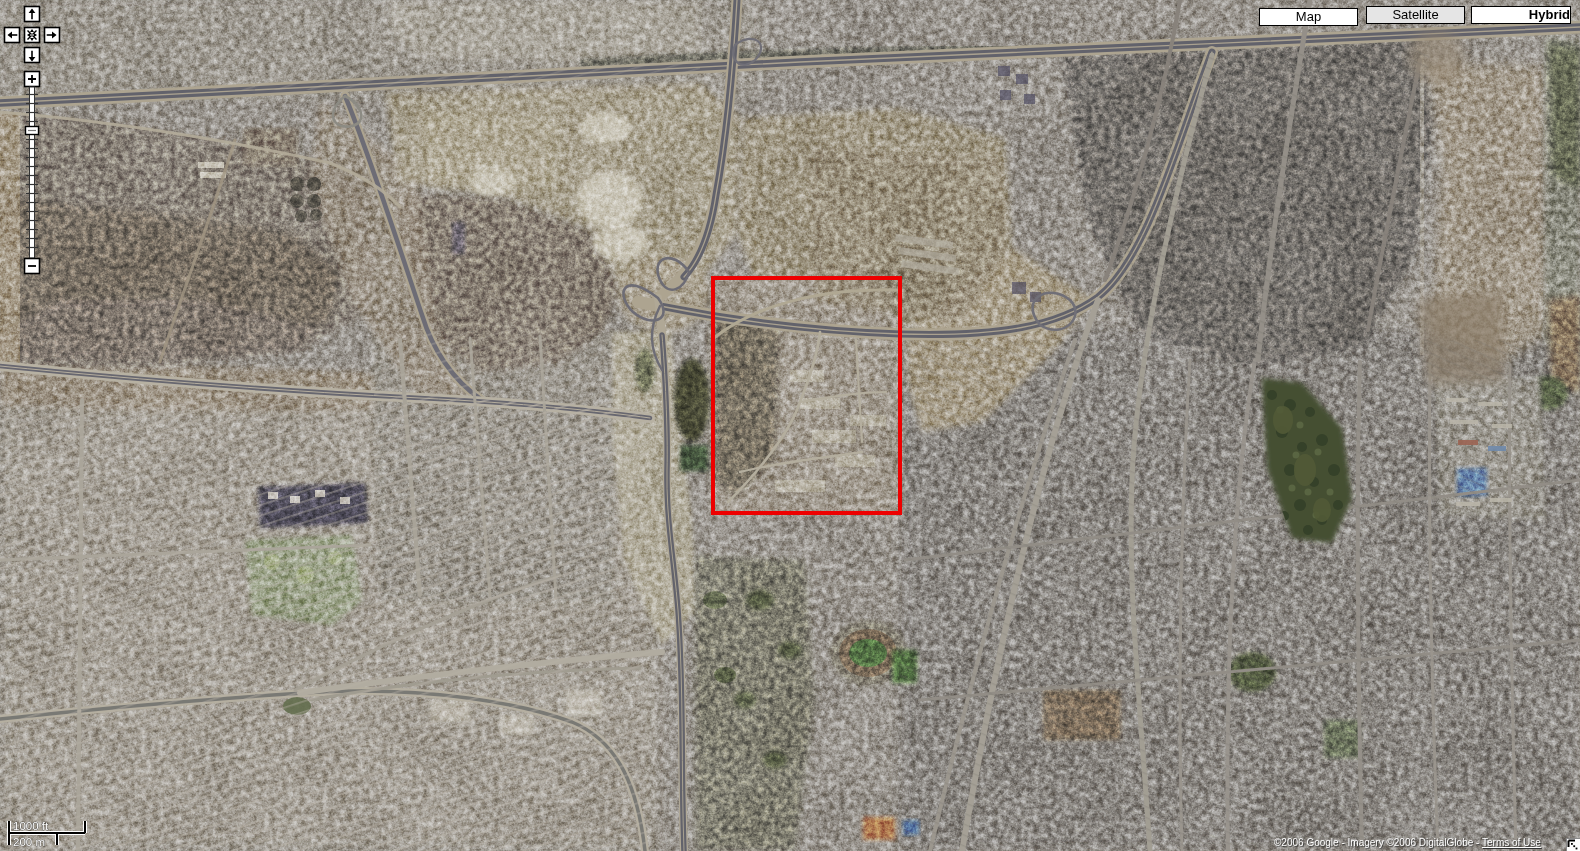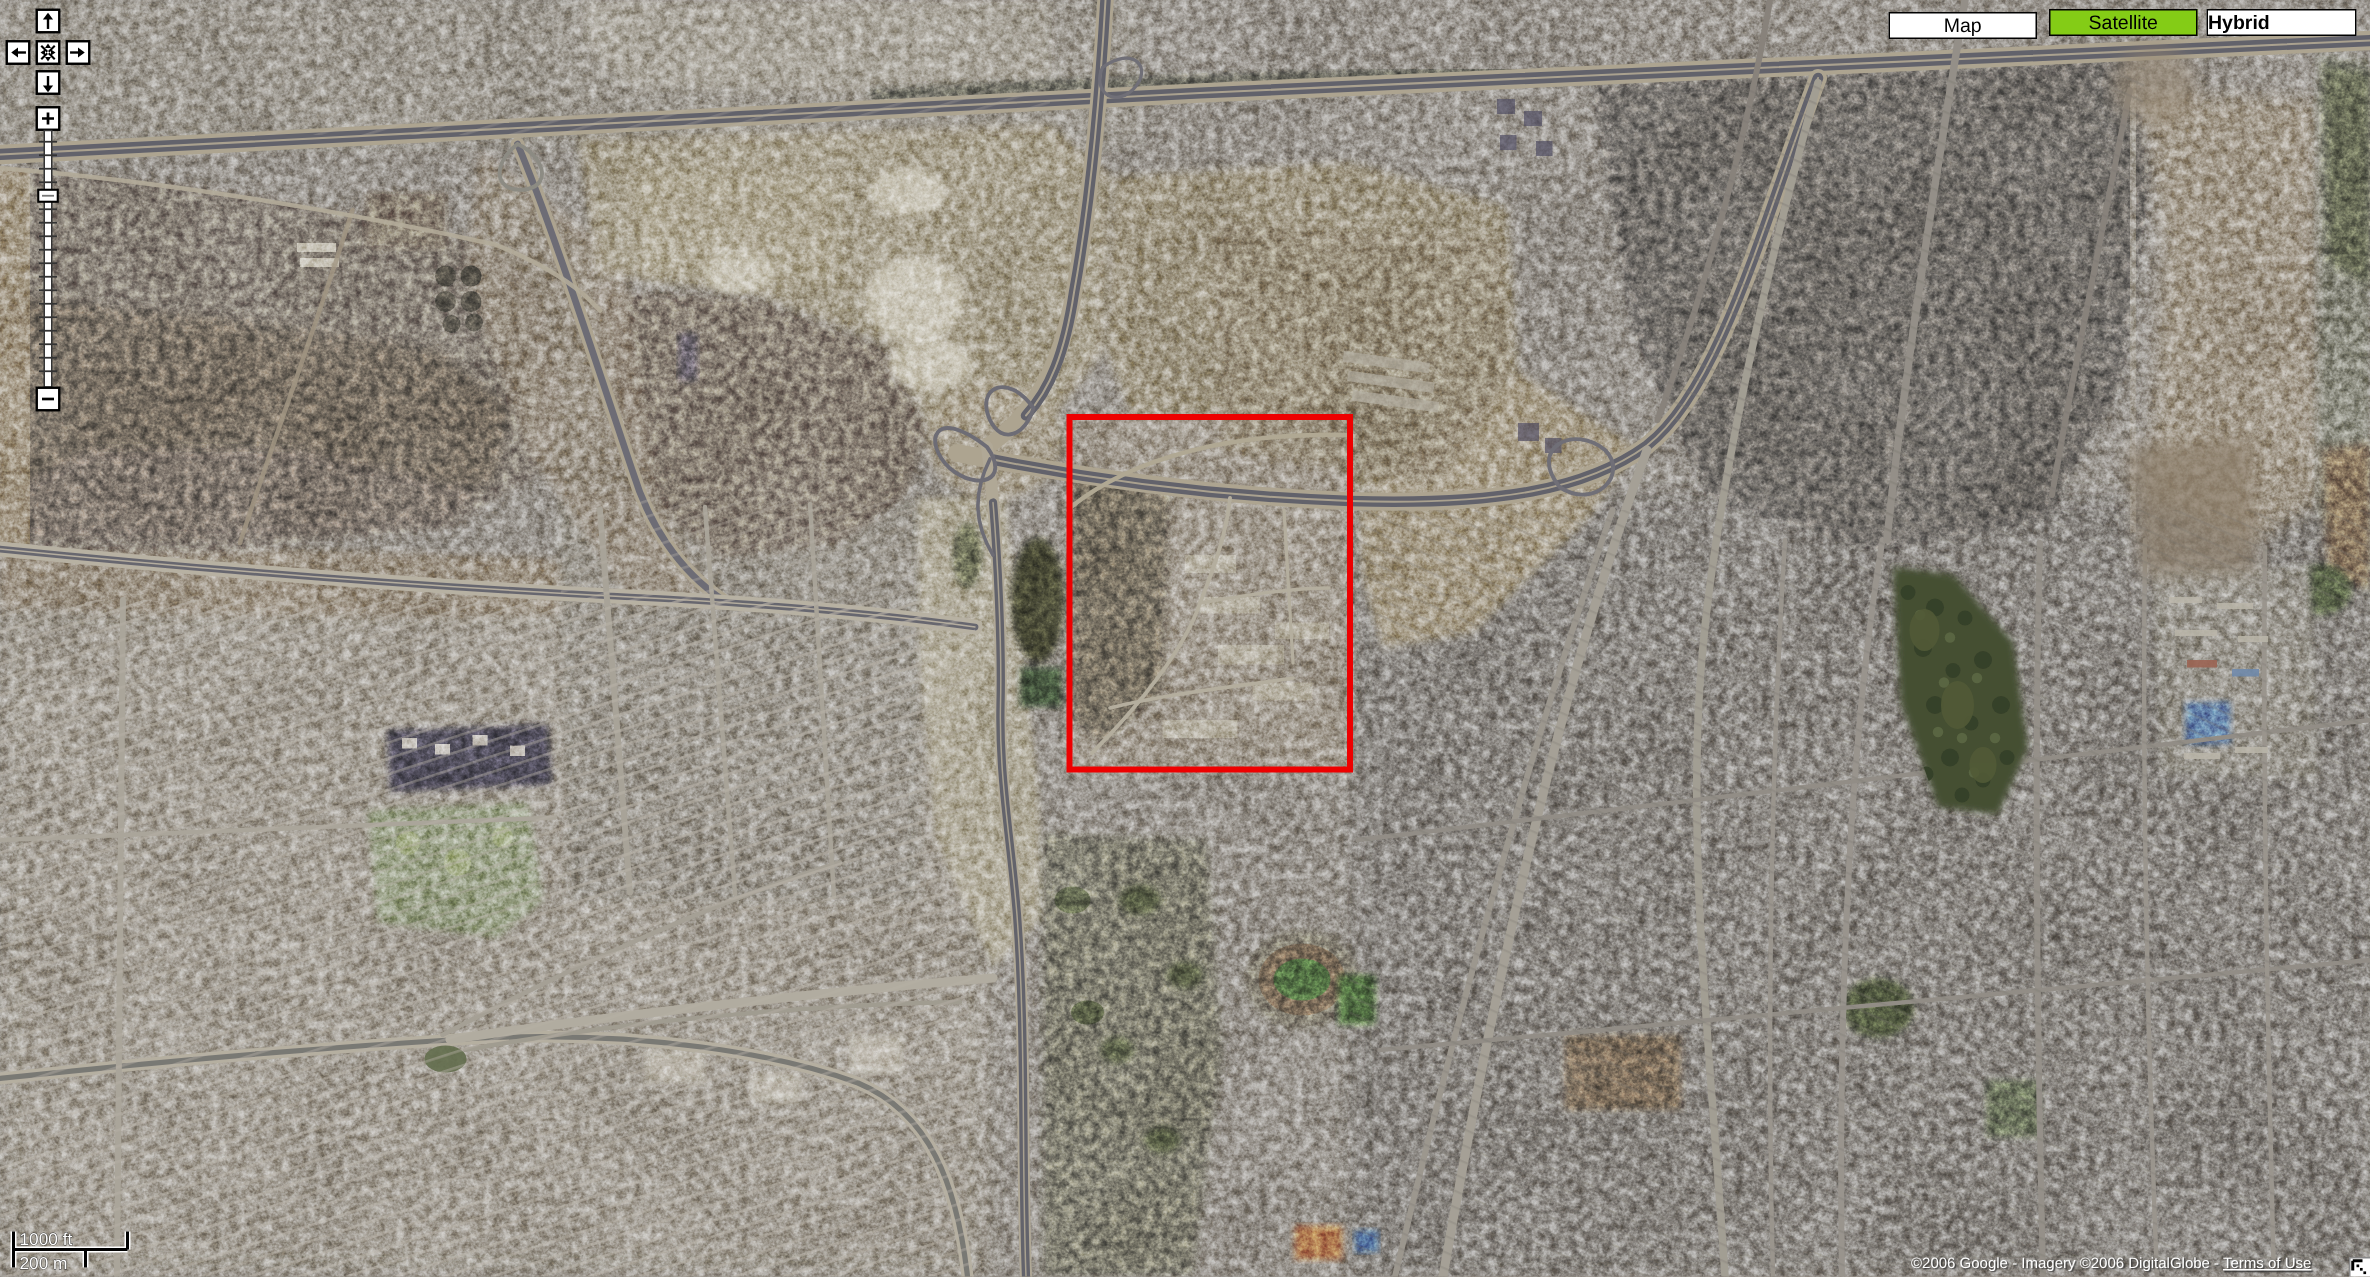--- a/index.html
+++ b/index.html
@@ -559,22 +559,22 @@
     <path d="M 85,821 L 85,833"></path>
     <path d="M 57,833 L 57,845"></path>
   </g>
 
   <text x="13" y="830" font-family="Liberation Sans, sans-serif" font-size="11.5" fill="#fff" stroke="#333" stroke-width="0.6" paint-order="stroke">1000 ft</text>
   <text x="13" y="846" font-family="Liberation Sans, sans-serif" font-size="11.5" fill="#fff" stroke="#333" stroke-width="0.6" paint-order="stroke">200 m</text>
 </g>
 </svg>
 
 <div style="position:absolute;left:1259px;top:8px;width:97px;height:16px;background:#fff;border:1.5px solid #000;text-align:center;font-size:13px;line-height:16px;">Map</div>
-<div style="position:absolute;left:1366px;top:6px;width:97px;height:16px;background:#84cc16;border:1.5px solid #000;text-align:center;font-size:13px;line-height:16px;">Satellite</div>
-<div style="position:absolute;left:1471px;top:6px;width:98px;height:16px;background:#fff;border:1.5px solid #000;text-align:left;font-size:13px;line-height:16px;font-weight:bold;">Hybrid</div>
+<div style="position:absolute;left:1366px;top:6px;width:97px;height:16px;background:#e5e5e5;border:1.5px solid #000;text-align:center;font-size:13px;line-height:16px;">Satellite</div>
+<div style="position:absolute;left:1471px;top:6px;width:98px;height:16px;background:#fff;border:1.5px solid #000;text-align:right;font-size:13px;line-height:16px;font-weight:bold;">Hybrid</div>
 
 <div style="position:absolute;left:1274px;top:837px;color:#fff;font-size:10px;text-shadow:1px 1px 1px #333;">©2006 Google - Imagery ©2006 DigitalGlobe - <span style="text-decoration:underline">Terms of Use</span></div>
 
 <div style="position:absolute;left:1566px;top:838px;width:13px;height:13px;background:#fff;border:1px solid #888;"></div>
 <svg style="position:absolute;left:1566px;top:838px;" width="13" height="13">
       <path d="M 2.5,2.5 L 9,2.5 M 2.5,2.5 L 2.5,9" stroke="#000" stroke-width="2" fill="none"></path>
       <rect x="5" y="5" width="1.8" height="1.8" fill="#000"></rect>
       <rect x="7.3" y="7.3" width="1.8" height="1.8" fill="#000"></rect>
       <rect x="9.6" y="9.6" width="1.8" height="1.8" fill="#000"></rect>
     </svg>

